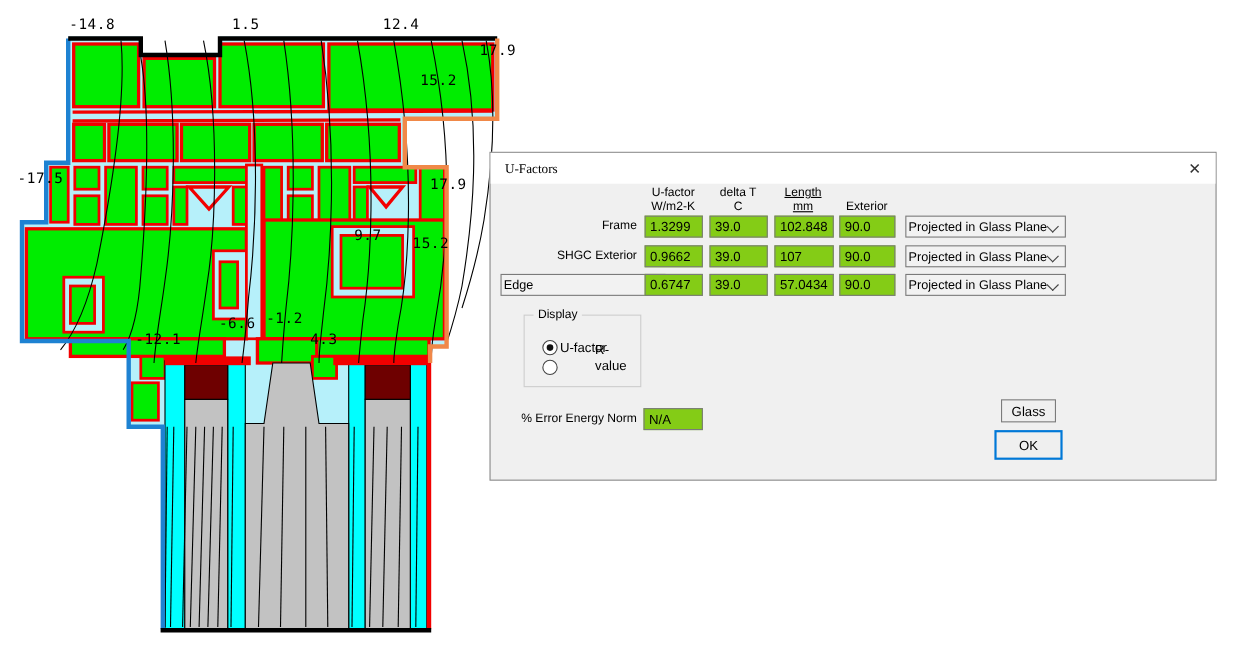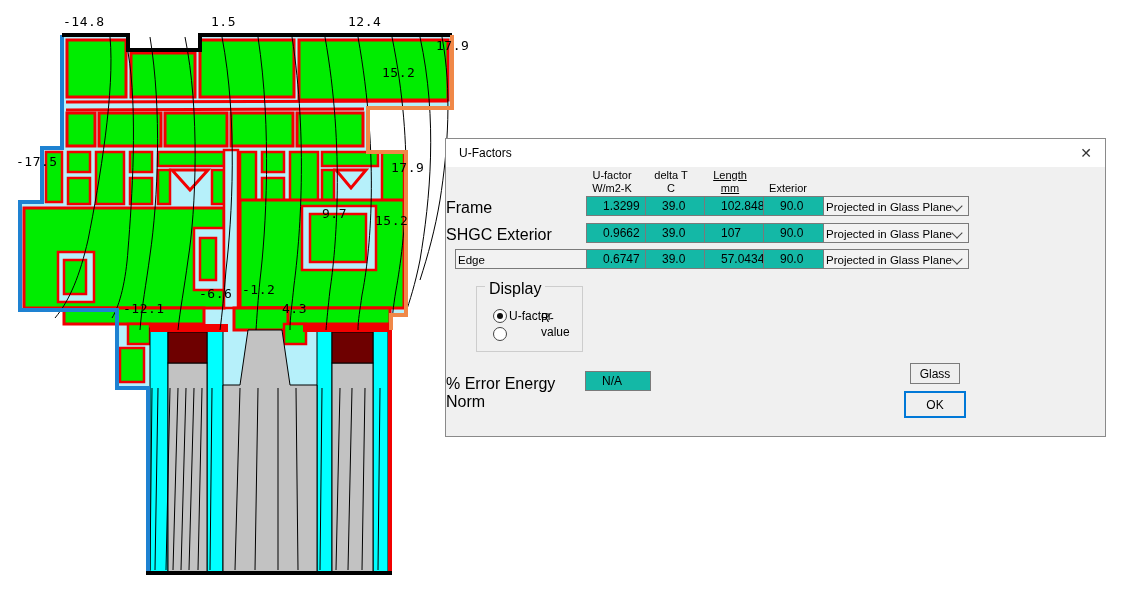--- a/index.html
+++ b/index.html
@@ -5,33 +5,33 @@
   html,body{margin:0;padding:0;background:#fff;}
   .stage{position:relative;width:1134px;height:607px;background:#fff;overflow:hidden;
          font-family:"Liberation Sans",sans-serif;color:#000;}
   .stage svg{position:absolute;left:0;top:0;}
   #temp-labels text{font-family:"DejaVu Sans Mono",monospace;font-size:13px;letter-spacing:.5px;fill:#000;}
 
   
   .dialog{position:absolute;left:445px;top:138px;width:659px;height:297px;
           background:#f0f0f0;border:1px solid #8a8a8a;font-size:12px;}
   .titlebar{position:absolute;left:0;top:0;right:0;height:28px;background:#fff;}
-  .title{position:absolute;left:13px;top:7px;font-size:12px;}
+  .title{position:absolute;left:13px;top:7px;font-size:12px;font-family:Liberation Serif, serif;}
   .closebtn{position:absolute;right:8px;top:3px;width:22px;height:22px;text-align:center;
             line-height:22px;font-size:14px;color:#333;cursor:pointer;}
   .hdr{position:absolute;width:64px;text-align:center;font-size:11px;line-height:13px;white-space:pre-line;}
-  .rowlabel{position:absolute;left:0;width:133px;text-align:left;font-size:16px;}
-  .fbox{position:absolute;height:18px;border:1px solid #7a7a7a;background:#14b8a6;
-        font-family:"Liberation Sans",sans-serif;font-size:12px;padding:0 0 0 16px;margin:0;box-sizing:content-box;}
+  .rowlabel{position:absolute;left:0;width:133px;text-align:right;font-size:11px;}
+  .fbox{position:absolute;height:18px;border:1px solid #7a7a7a;background:#84cc16;
+        font-family:"Liberation Sans",sans-serif;font-size:12px;padding:0 0 0 4px;margin:0;box-sizing:content-box;}
   .combo{position:absolute;height:20px;border:1px solid #7a7a7a;background:#f2f2f2;
          font-size:11.5px;line-height:20px;padding-left:2px;box-sizing:border-box;cursor:default;}
   .combo .chev{position:absolute;right:7px;top:6px;width:7px;height:7px;border-right:1.4px solid #444;
                border-bottom:1.4px solid #444;transform:rotate(45deg);transform-origin:center;margin-top:-1px;}
   .group{position:absolute;left:30px;top:147px;width:105px;height:64px;border:1px solid #cdcdcd;}
-  .grouplabel{position:absolute;left:8px;top:-7px;background:#f0f0f0;padding:0 4px;font-size:16px;}
+  .grouplabel{position:absolute;left:8px;top:-7px;background:#f0f0f0;padding:0 4px;font-size:11px;}
   .radio{position:absolute;width:12px;height:12px;border:1px solid #444;border-radius:50%;background:#fff;}
   .radio.on::after{content:"";position:absolute;left:3px;top:3px;width:6px;height:6px;border-radius:50%;background:#111;}
   .radiolabel{position:absolute;font-size:12px;}
   .btn{position:absolute;border:1px solid #7b7b7b;background:#efefef;text-align:center;
        font-size:12px;cursor:pointer;box-sizing:border-box;}
   .btn.focus{border:2px solid #0078d7;}
 </style>
 </head>
 <body>
 

